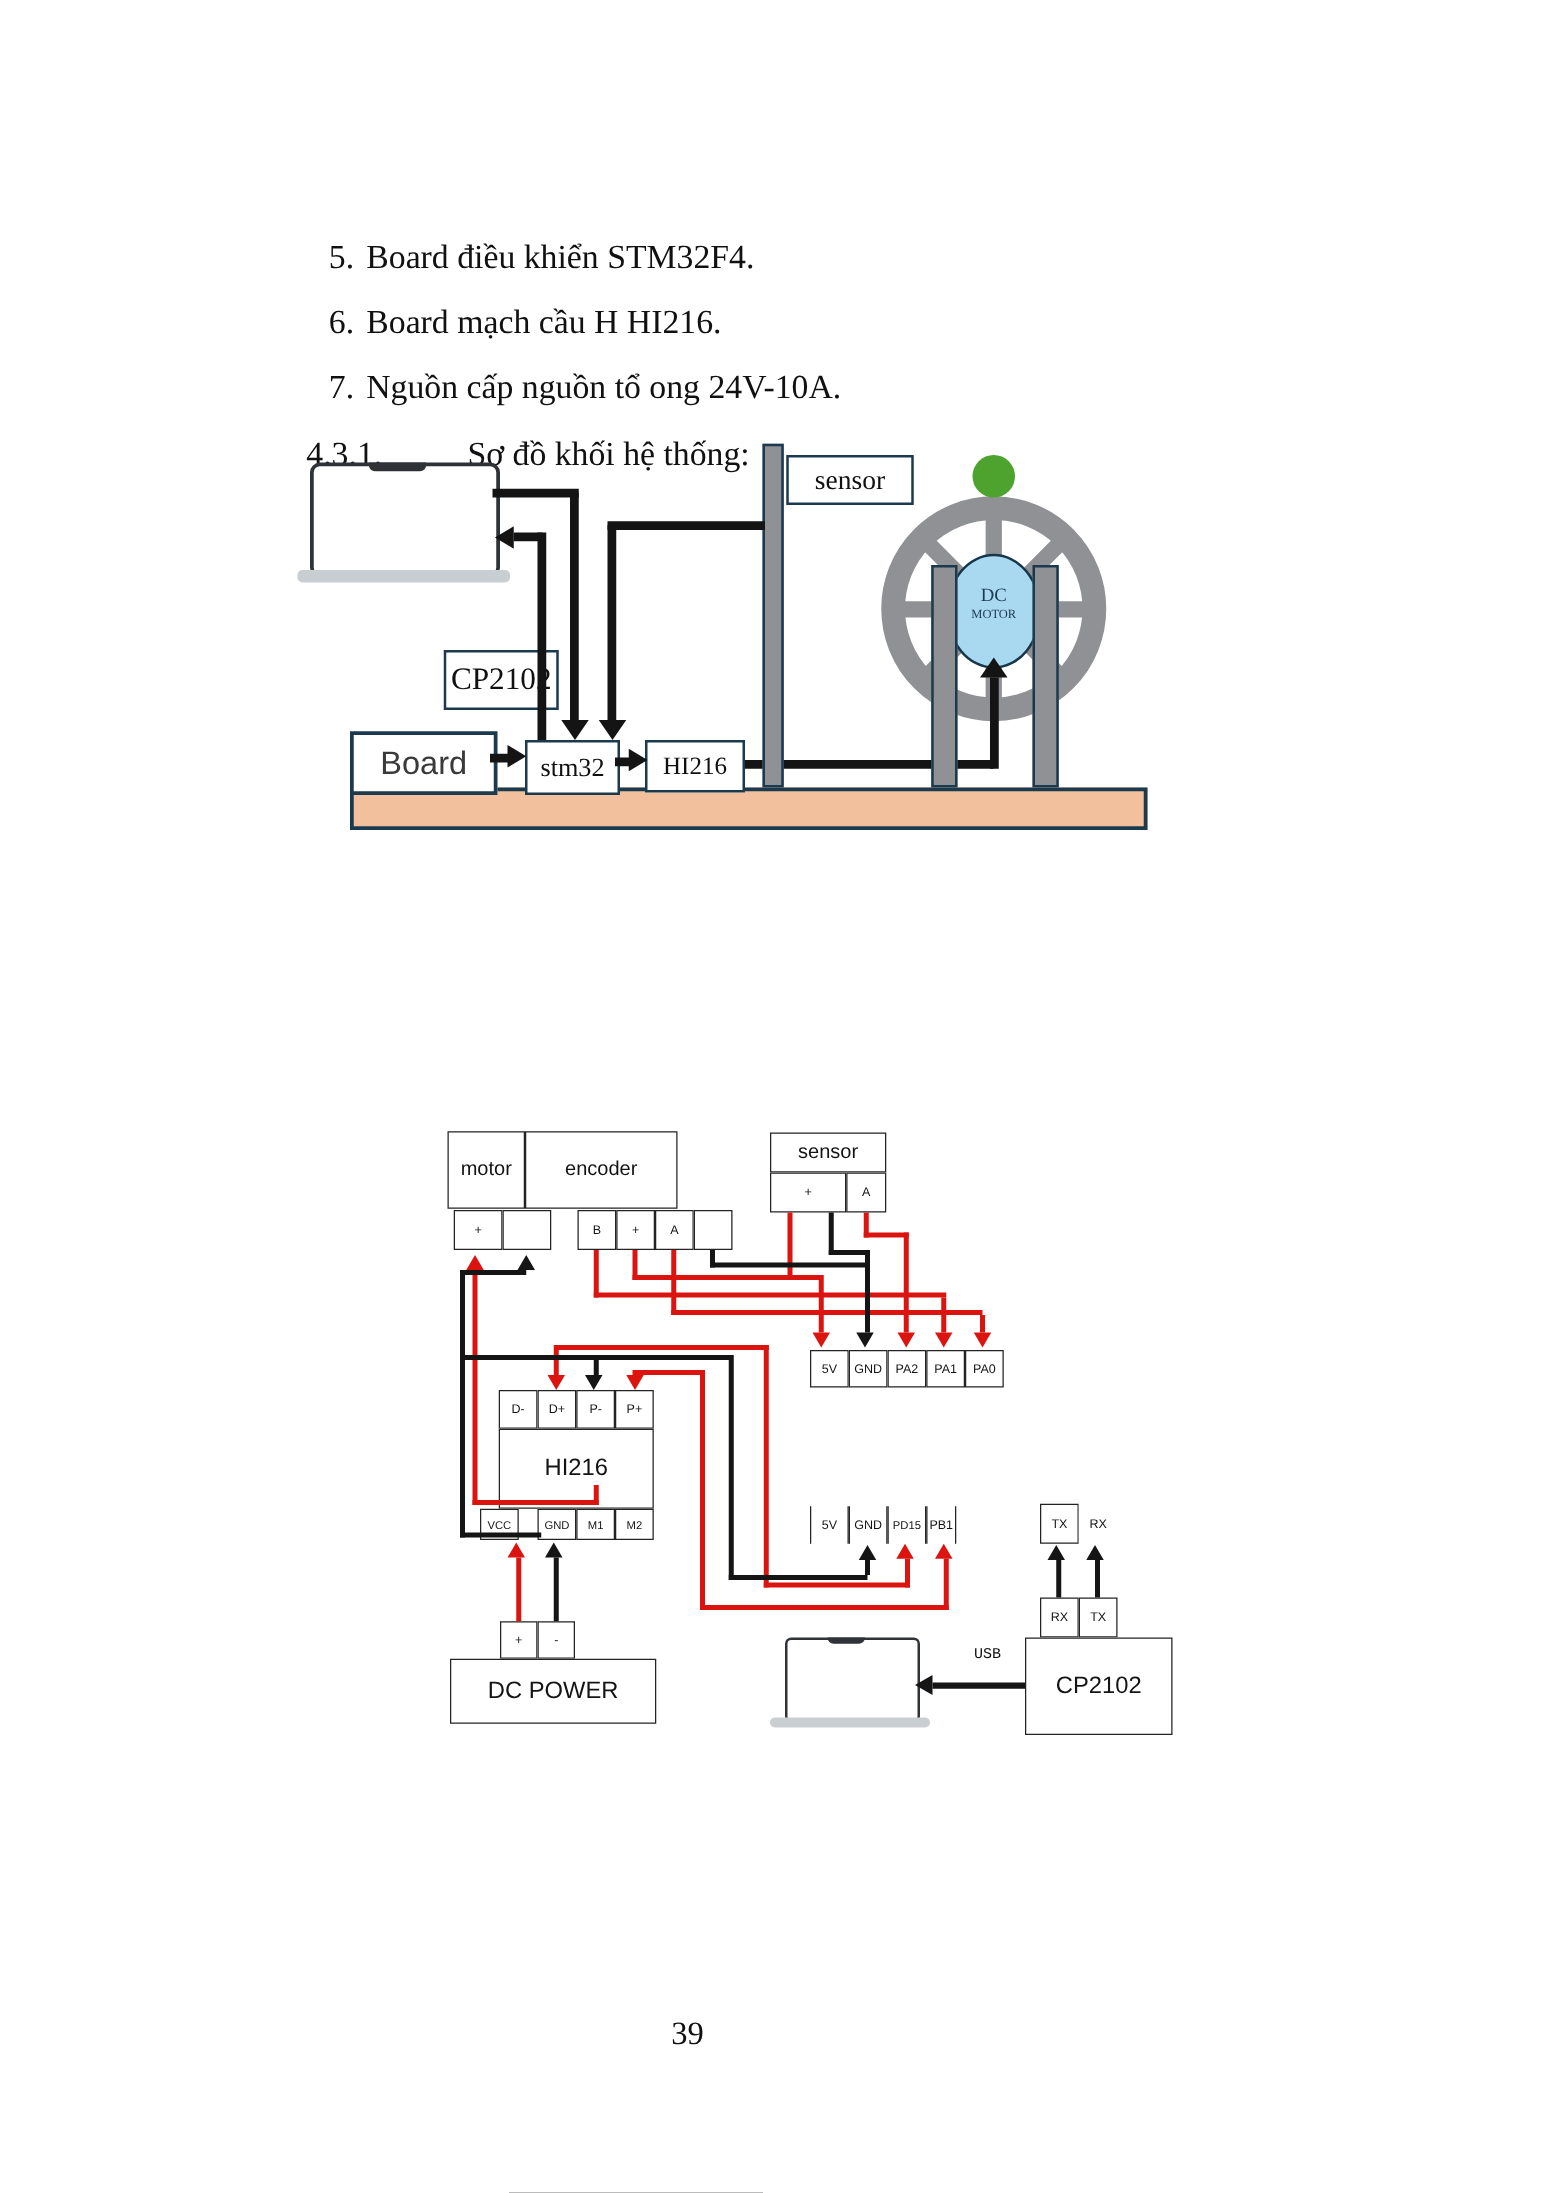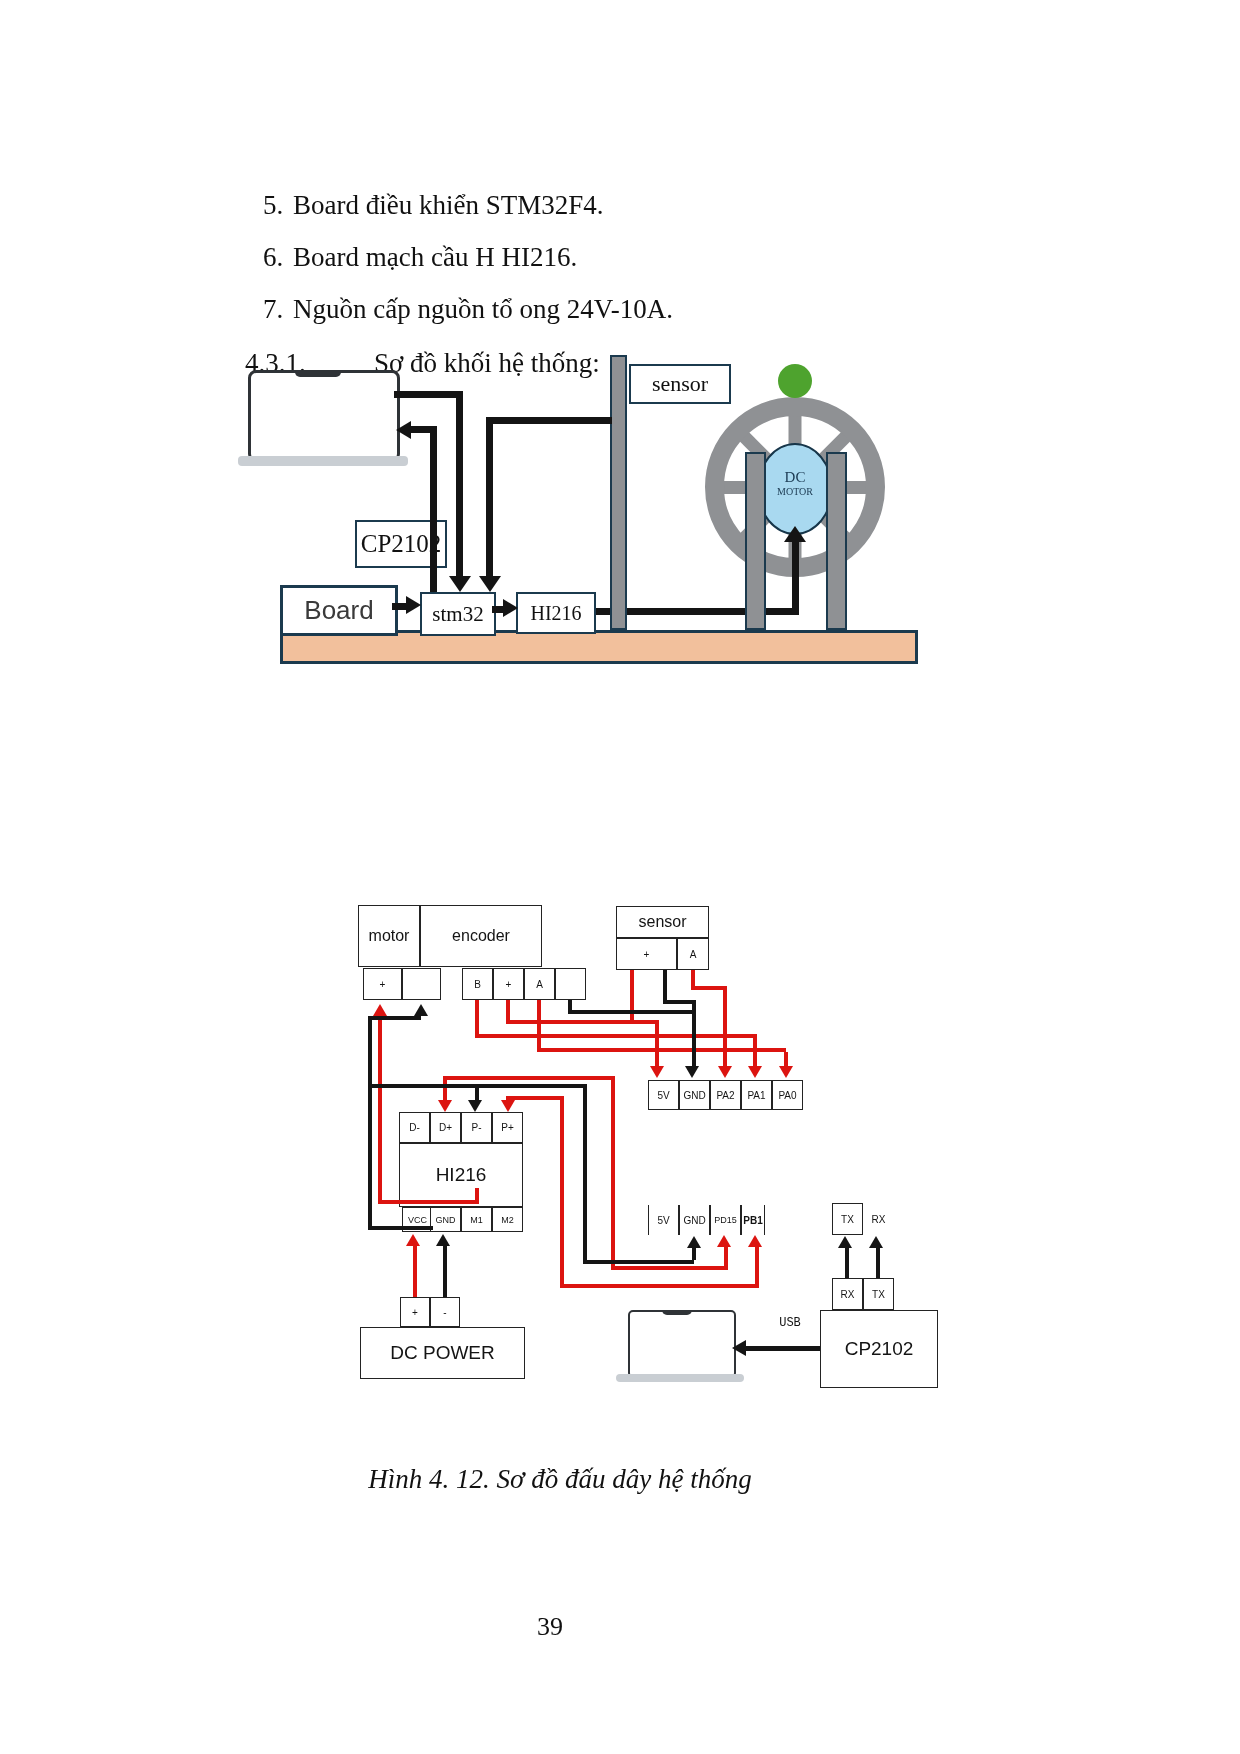--- a/index.html
+++ b/index.html
@@ -138,32 +138,32 @@
   <div class="b2 pinf" style="left:677px;top:938px;width:32px;height:32px;">A</div>
 
   <div class="b2 pinf" style="left:648px;top:1080px;width:31px;height:30px;">5V</div>
   <div class="b2 pinf" style="left:679px;top:1080px;width:31px;height:30px;">GND</div>
   <div class="b2 pinf" style="left:710px;top:1080px;width:31px;height:30px;">PA2</div>
   <div class="b2 pinf" style="left:741px;top:1080px;width:31px;height:30px;">PA1</div>
   <div class="b2 pinf" style="left:772px;top:1080px;width:31px;height:30px;">PA0</div>
   <div class="b2 pinf tick" style="left:648px;top:1205px;width:31px;height:30px;border-left:1.5px solid #232323;border-right:1.5px solid #232323;z-index:2;">5V</div>
   <div class="b2 pinf tick" style="left:679px;top:1205px;width:31px;height:30px;border-right:1.5px solid #232323;z-index:2;">GND</div>
   <div class="b2 pinf9 tick" style="left:710px;top:1205px;width:31px;height:30px;border-right:1.5px solid #232323;z-index:2;">PD15</div>
-  <div class="b2 pinf tick" style="left:741px;top:1205px;width:24px;height:30px;border-right:1.5px solid #232323;z-index:2;font-weight:bold;">PB1</div>
+  <div class="b2 pinf tick" style="left:741px;top:1205px;width:24px;height:30px;border-right:1.5px solid #232323;z-index:2;">PB1</div>
   <div class="b2 pinf" style="left:832px;top:1203px;width:31px;height:32px;z-index:2;">TX</div>
   <div class="b2 pinf nob" style="left:863px;top:1203px;width:31px;height:32px;z-index:2;">RX</div>
 
   <div class="b2 pinf" style="left:399px;top:1112px;width:31px;height:31px;">D-</div>
   <div class="b2 pinf" style="left:430px;top:1112px;width:31px;height:31px;">D+</div>
   <div class="b2 pinf" style="left:461px;top:1112px;width:31px;height:31px;">P-</div>
   <div class="b2 pinf" style="left:492px;top:1112px;width:31px;height:31px;">P+</div>
   <div class="b2 lbl19" style="left:399px;top:1143px;width:124px;height:64px;">
     <span>HI216</span>
   </div>
-  <div class="b2 pinf9" style="left:402px;top:1207px;width:31px;height:25px;">VCC</div>
+  <div class="b2 pinf9" style="left:384px;top:1207px;width:31px;height:25px;">VCC</div>
   <div class="b2 pinf9" style="left:430px;top:1207px;width:31px;height:25px;">GND</div>
   <div class="b2 pinf9" style="left:461px;top:1207px;width:31px;height:25px;">M1</div>
   <div class="b2 pinf9" style="left:492px;top:1207px;width:31px;height:25px;">M2</div>
 
   <div class="b2 pinf" style="left:400px;top:1297px;width:30px;height:30px;">+</div>
   <div class="b2 pinf" style="left:430px;top:1297px;width:30px;height:30px;">-</div>
   <div class="b2 lbl19" style="left:360px;top:1327px;width:165px;height:52px;">
     <span>DC POWER</span>
   </div>
 
@@ -234,16 +234,15 @@
   <div class="ar adn" style="left:685px;top:1066px;"></div>
   <div class="wv" style="left:568px;top:1000px;width:4px;height:14px;"></div>
   <div class="wh" style="left:568px;top:1010px;width:124px;height:4px;"></div>
   <div class="wv" style="left:845px;top:1248px;width:4px;height:30px;"></div>
   <div class="ar aup" style="left:838px;top:1236px;"></div>
   <div class="wv" style="left:876px;top:1248px;width:4px;height:30px;"></div>
   <div class="ar aup" style="left:869px;top:1236px;"></div>
   <div class="wv" style="left:443px;top:1246px;width:4px;height:51px;"></div>
   <div class="ar aup" style="left:436px;top:1234px;"></div>
 
-  <p class="caption" style="top:1437px;">Hình 4. 12. Sơ đồ đấu dây hệ thống</p>
   <div class="pagenum">39</div>
 
 </div>
 
 </body></html>

